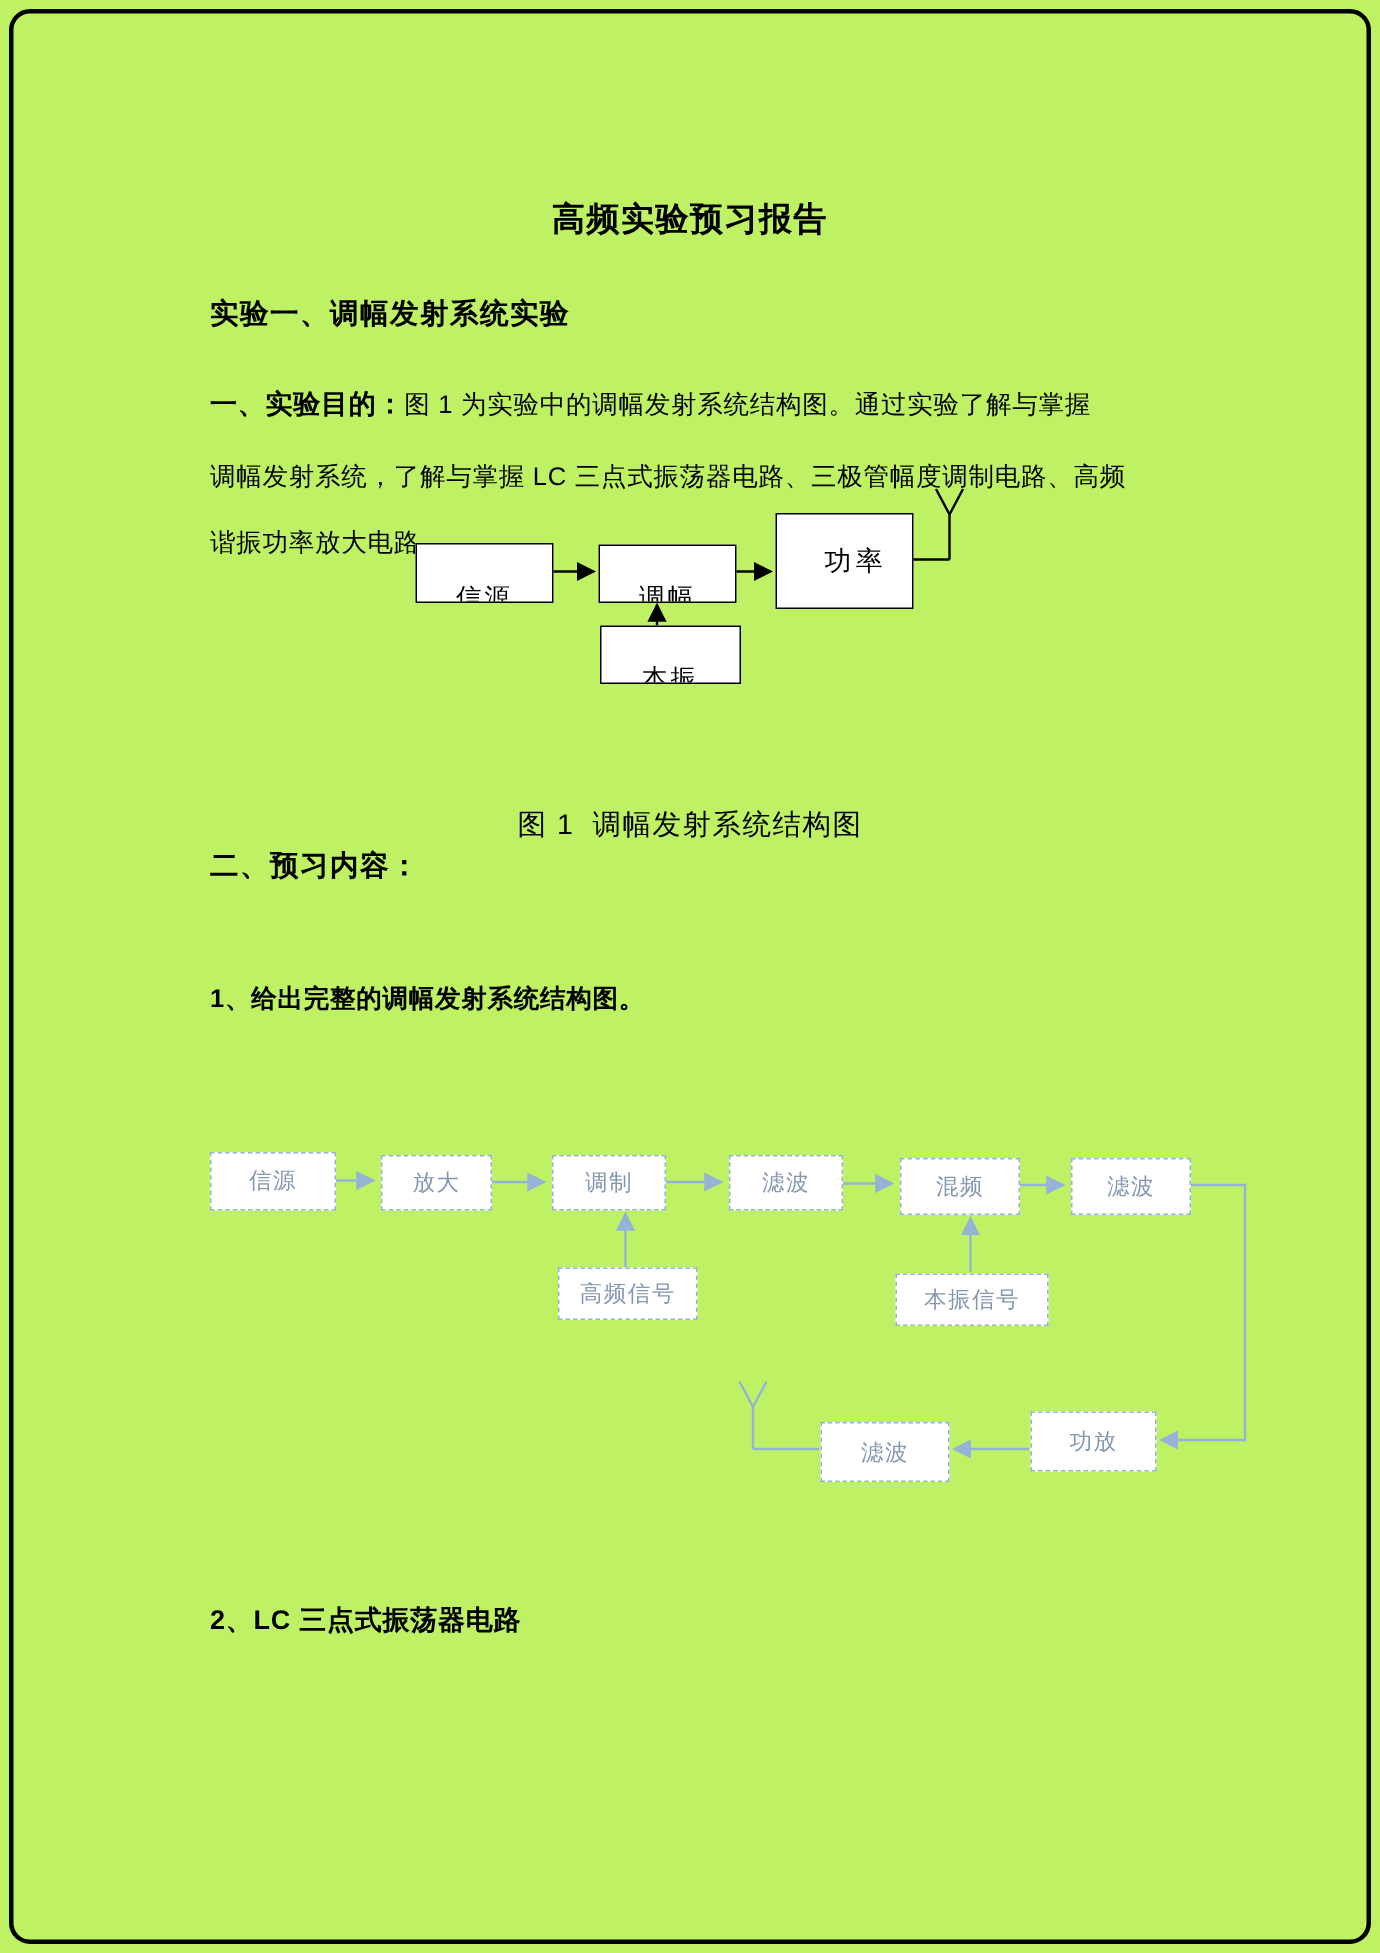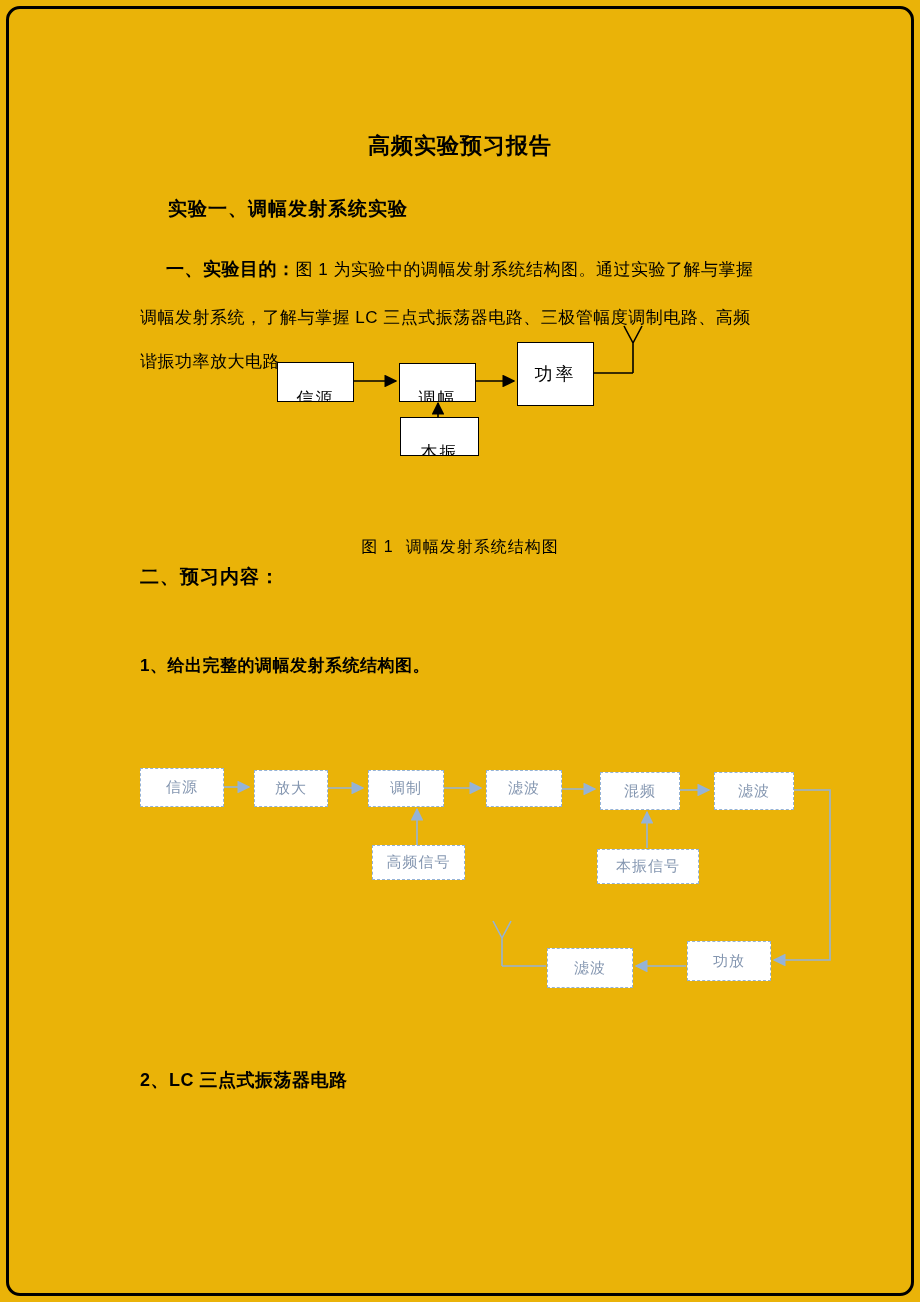--- a/index.html
+++ b/index.html
@@ -2,58 +2,58 @@
 <html style="--d1line: #000000; --d2line: #95B3D7; --d2text: #8496B0;"><head>
 <meta charset="utf-8">
 <style>
   :root{
     --d1line:#000000;
     --d2line:#95B3D7;
     --d2text:#8496B0;
   }
   html,body{margin:0;padding:0;background:#fff;}
   .page{
-    position:relative;width:920px;height:1302px;background:#eab308;
+    position:relative;width:920px;height:1302px;background:#bef264;
     font-family:"Liberation Sans",sans-serif;color:#000;overflow:hidden;
   }
   .frame{
     position:absolute;left:6px;top:6px;right:6px;bottom:6px;
     border:3px solid #000;border-radius:14px;pointer-events:none;
   }
   .title{
     position:absolute;left:0;right:0;top:131px;text-align:center;
     font-size:22px;font-weight:bold;letter-spacing:1px;
   }
   .h-exp{
-    position:absolute;left:140px;top:196px;font-size:19px;font-weight:bold;letter-spacing:1px;margin-left:28px;
+    position:absolute;left:140px;top:196px;font-size:19px;font-weight:bold;letter-spacing:1px;
   }
   .pline{
     position:absolute;left:140px;font-size:17px;letter-spacing:0.5px;line-height:22px;white-space:nowrap;
   }
-  .pline .b{font-weight:bold;font-size:18px;margin-left:26px;}
+  .pline .b{font-weight:bold;font-size:18px;}
   .caption{
-    position:absolute;left:0;right:0;top:537px;text-align:center;font-size:16px;letter-spacing:1px;
+    position:absolute;left:0;right:0;top:537px;text-align:center;font-size:19px;letter-spacing:1px;
   }
   .caption .cap-label{margin-right:12px;}
   .h-preview{
     position:absolute;left:140px;top:564px;font-size:19px;font-weight:bold;letter-spacing:1px;
   }
   .h-item1{
     position:absolute;left:140px;top:642px;font-size:17px;font-weight:bold;letter-spacing:0.5px;margin-top:12px;
   }
   .t-item1{
     position:absolute;left:140px;top:704px;font-size:17px;letter-spacing:0.5px;white-space:nowrap;
   }
   .h-item2{
     position:absolute;left:140px;top:1068px;font-size:18px;font-weight:bold;letter-spacing:0.5px;
   }
   
   .f1box{
     position:absolute;border:1.5px solid var(--d1line);background:#fff;
-    overflow:hidden;font-size:17px;letter-spacing:2px;
+    overflow:hidden;font-size:17px;letter-spacing:2px;padding-left:15px;
   }
   .f1box .clip{
     position:absolute;left:0;right:0;bottom:-8px;line-height:20px;text-align:center;
   }
   .f1box.full{
     display:flex;align-items:center;justify-content:center;overflow:visible;
     font-size:18px;letter-spacing:3px;
   }
   
   .f2box{

